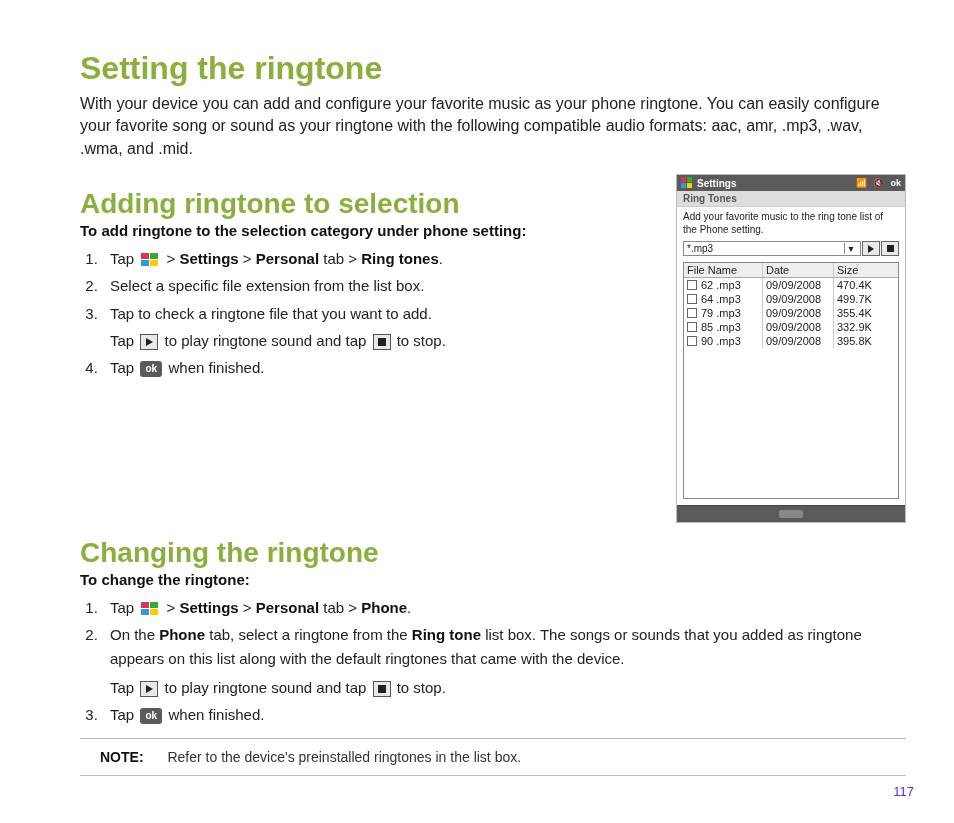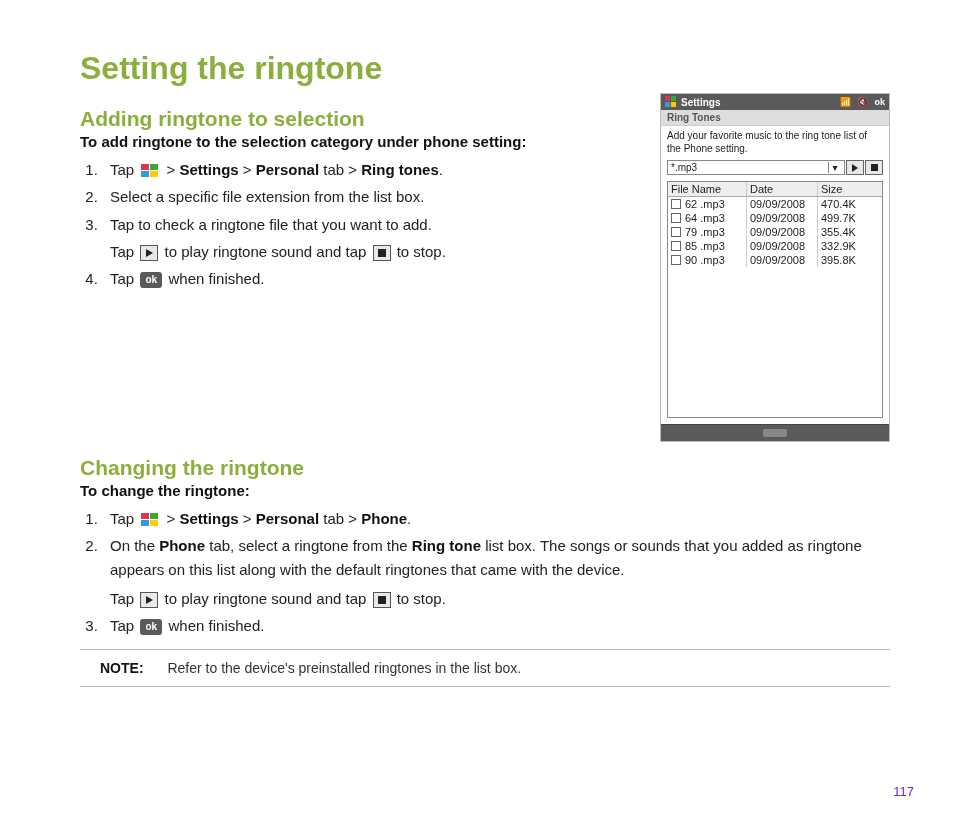--- a/index.html
+++ b/index.html
@@ -5,41 +5,41 @@
   html, body {
     margin: 0;
     padding: 0;
     width: 954px;
     height: 823px;
     font-family: Arial, Helvetica, sans-serif;
     background: #fff;
     color: #333;
   }
   .page {
-    padding: 50px 64px 20px 80px;
+    padding: 50px 48px 20px 80px;
     box-sizing: border-box;
     width: 954px;
     height: 823px;
     position: relative;
     border-radius: 6px;
   }
   h1 {
     font-size: 32px;
     font-weight: bold;
     color: #8aaf3c;
     margin: 0 0 6px 0;
   }
   .intro {
     font-size: 16px;
     line-height: 1.4;
     color: #222;
     margin: 0 0 14px 0;
   }
   h2 {
-    font-size: 21px;
+    font-size: 28px;
     font-weight: bold;
     color: #8aaf3c;
     margin: 14px 0 2px 0;
   }
   .subhead {
     font-size: 15px;
     font-weight: bold;
     color: #111;
     margin: 0 0 8px 0;
   }
@@ -202,20 +202,21 @@
   .shot-empty { height:150px; }
   .shot-bottombar { height:16px; background:#5a5a5a; border-top:1px solid #444; display:flex; justify-content:center; align-items:center; }
   .shot-bottombar .kb { width:24px; height:8px; background:#888; border-radius:2px; }
   .winflag { width:12px; height:12px; display:inline-block;}
 </style>
 </head>
 <body>
 
 <div class="page">
   <h1>Setting the ringtone</h1>
+  <p class="intro">With your device you can add and configure your favorite music as your phone ringtone. You can easily configure your favorite song or sound as your ringtone with the following compatible audio formats: aac, amr, .mp3, .wav, .wma, and .mid.</p>
 
   <div class="content-row">
     <div class="left-col">
       <h2>Adding ringtone to selection</h2>
       <p class="subhead">To add ringtone to the selection category under phone setting:</p>
       <ol>
         <li>
           <span>Tap </span><span class="icon-start"><svg viewBox="0 0 20 16">
                 <rect x="1" y="1" width="8" height="6" fill="#d35"></rect>
                 <rect x="10" y="1" width="8" height="6" fill="#3a3"></rect>

